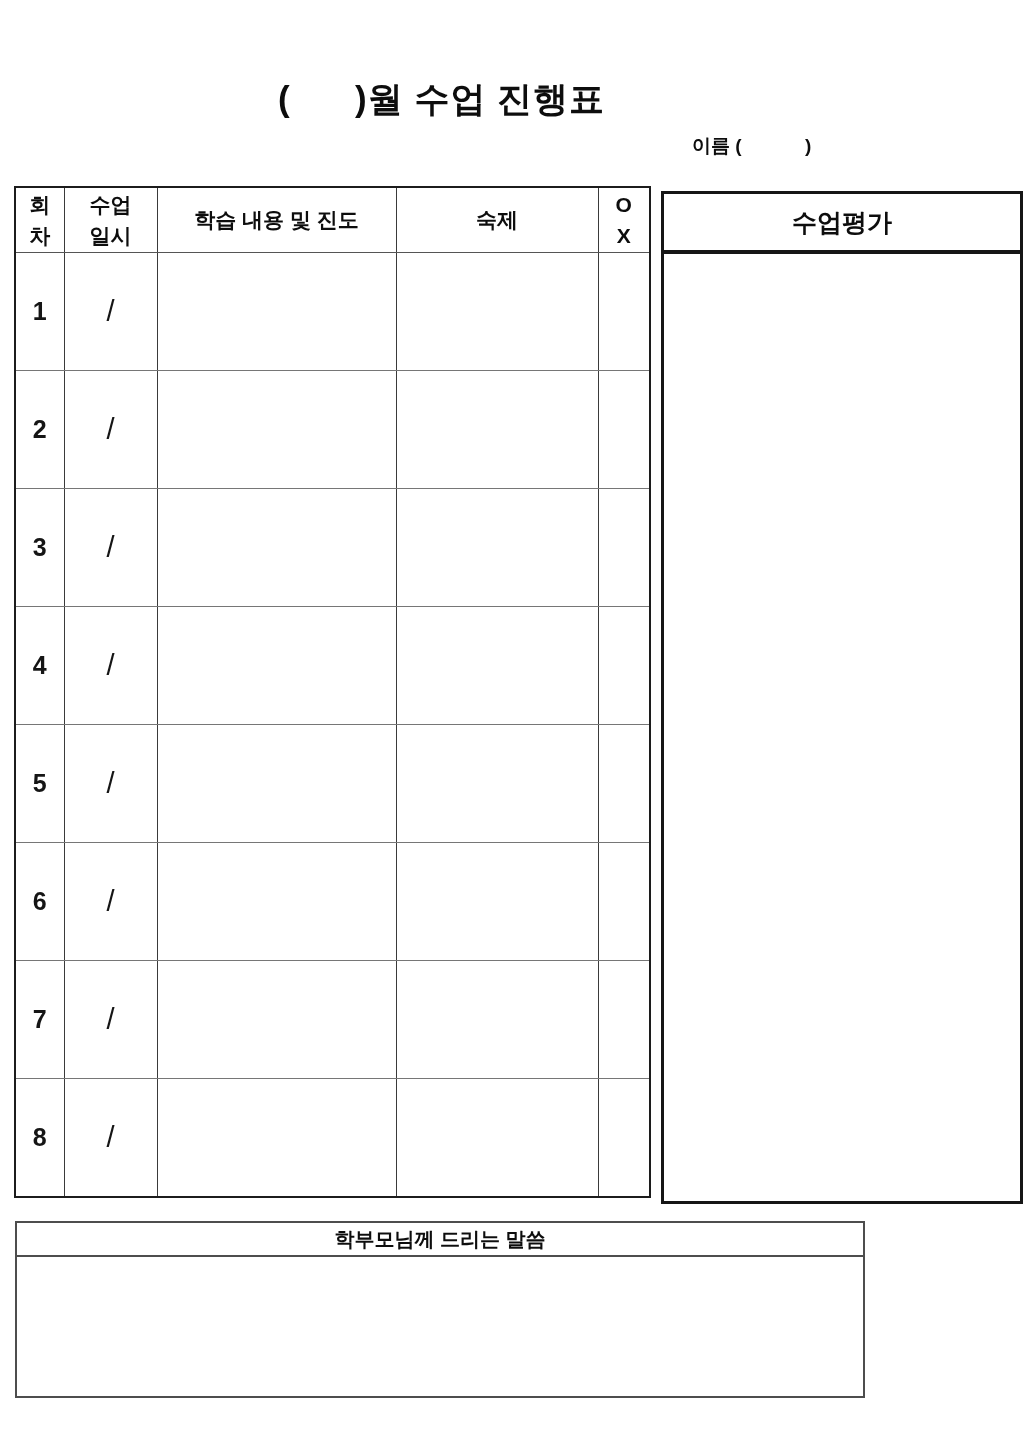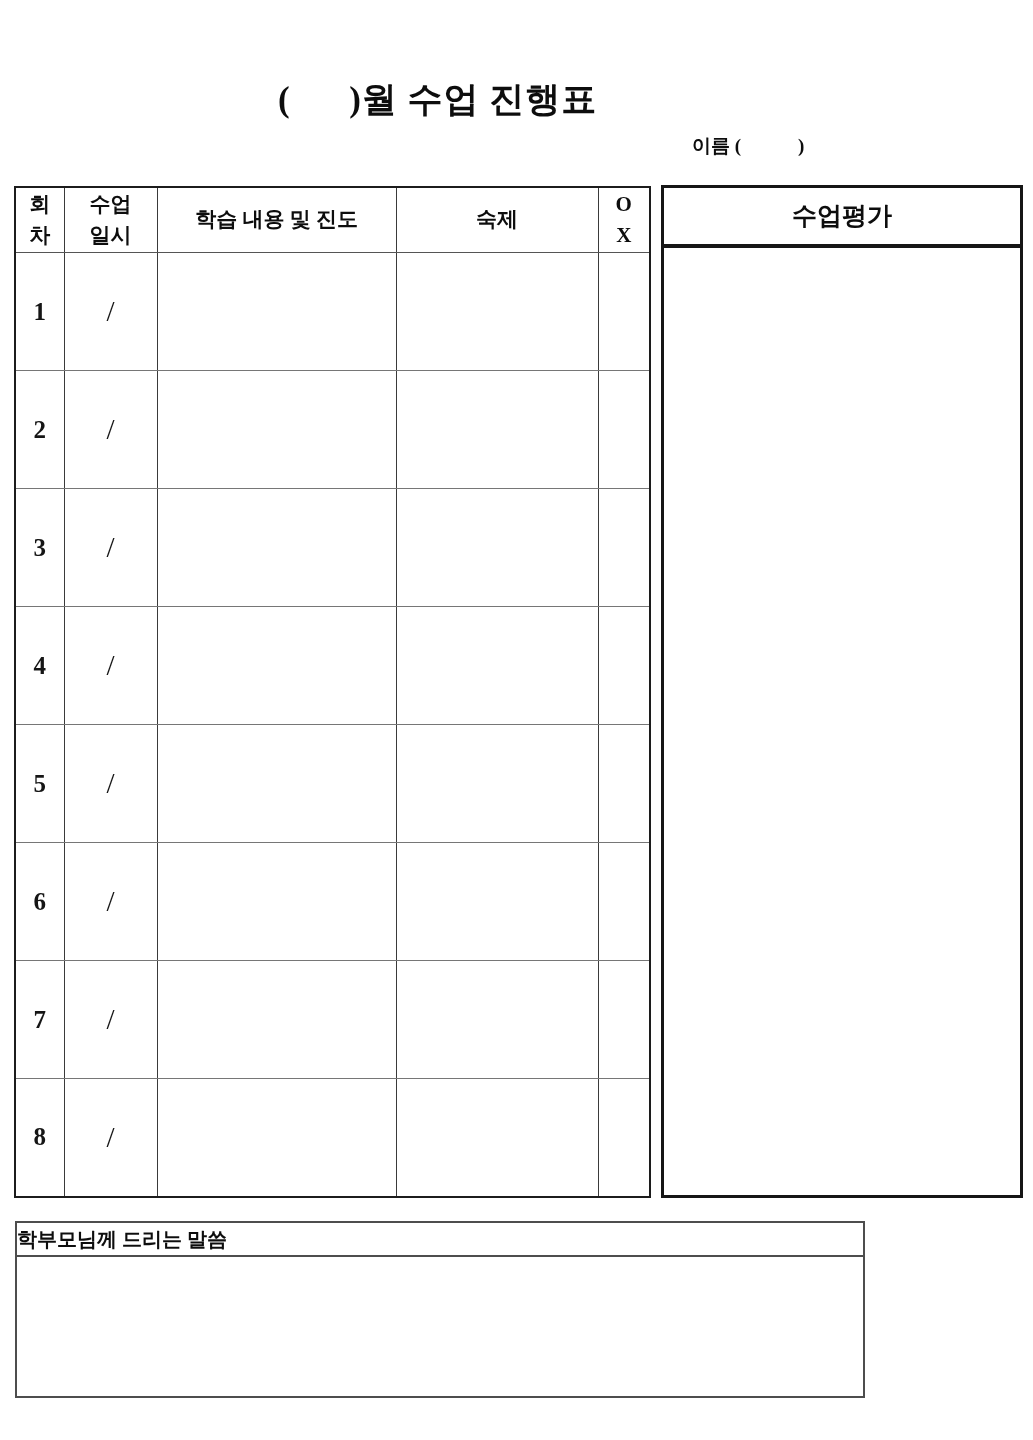--- a/index.html
+++ b/index.html
@@ -5,21 +5,21 @@
   html, body {
     margin: 0;
     padding: 0;
     background: #ffffff;
   }
   .page {
     position: relative;
     width: 1033px;
     height: 1440px;
     background: #ffffff;
-    font-family: Liberation Serif, serif;
+    font-family: Liberation Sans, sans-serif;
     color: #111111;
     overflow: hidden;
   }
 
   
   .doc-title {
     position: absolute;
     left: 278px;
     top: 76px;
     font-size: 35px;
@@ -80,21 +80,21 @@
   td.c-date {
     font-size: 29px;
     font-weight: normal;
     color: #151515;
   }
 
   
   .eval-table {
     position: absolute;
     left: 661px;
-    top: 185px;
+    top: 191px;
     width: 362px;
     height: 1013px;
     border: 3px solid #161616;
     box-sizing: border-box;
     background: #ffffff;
   }
   .eval-header {
     height: 56px;
     line-height: 56px;
     text-align: center;
@@ -115,20 +115,21 @@
     top: 1221px;
     width: 850px;
     height: 177px;
     border: 2px solid #4d4d4d;
     box-sizing: border-box;
     background: #ffffff;
   }
   .note-header {
     height: 32px;
     line-height: 32px;
+    text-align: center;
     font-size: 20px;
     font-weight: bold;
     border-bottom: 2px solid #4d4d4d;
     color: #0d0d0d;
   }
   .note-body {
     width: 100%;
     height: calc(100% - 34px);
   }
 </style>

